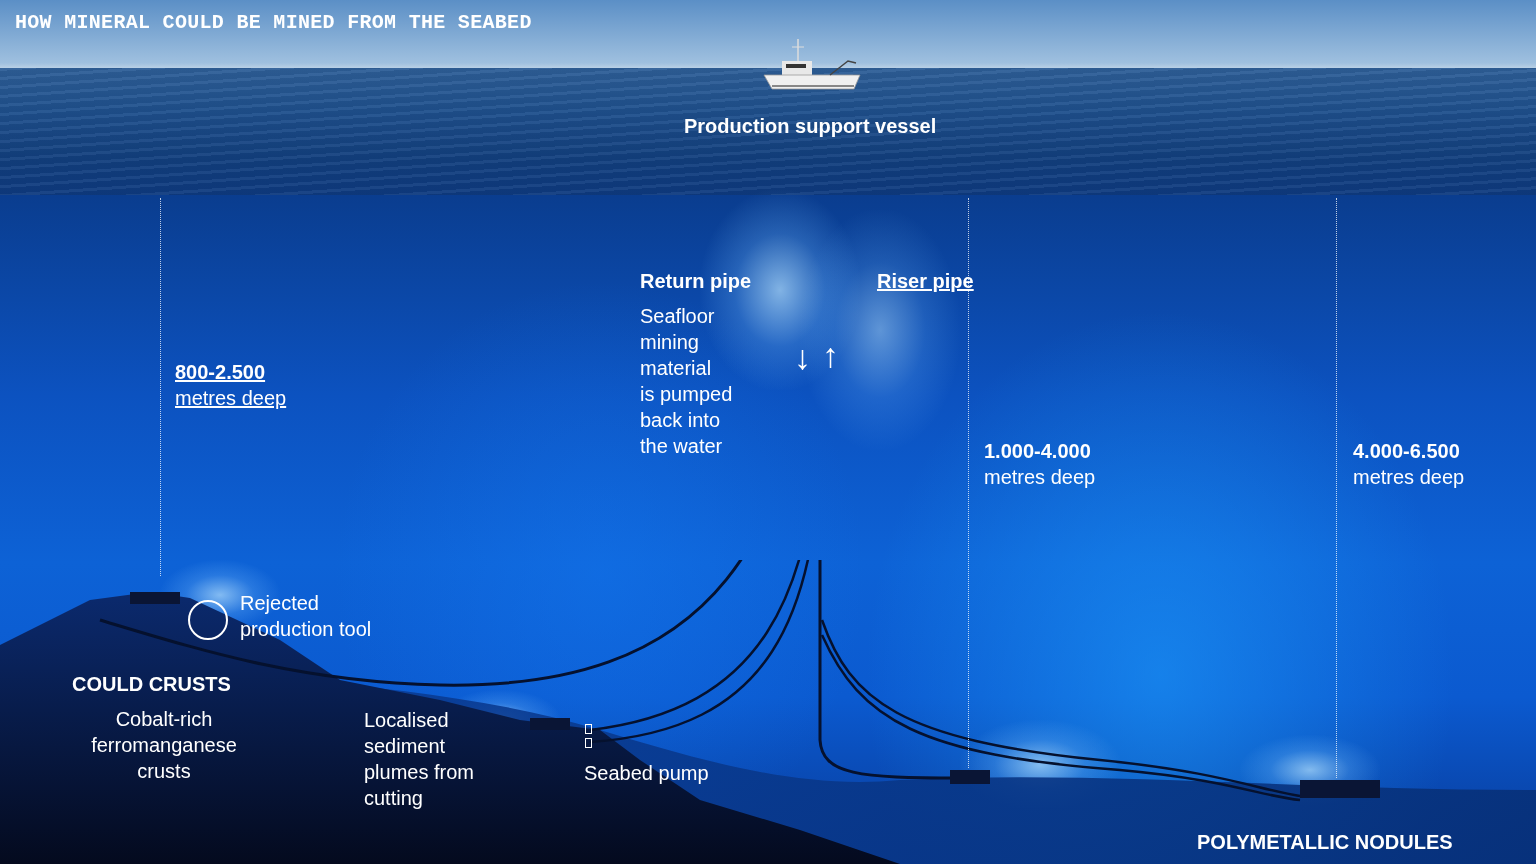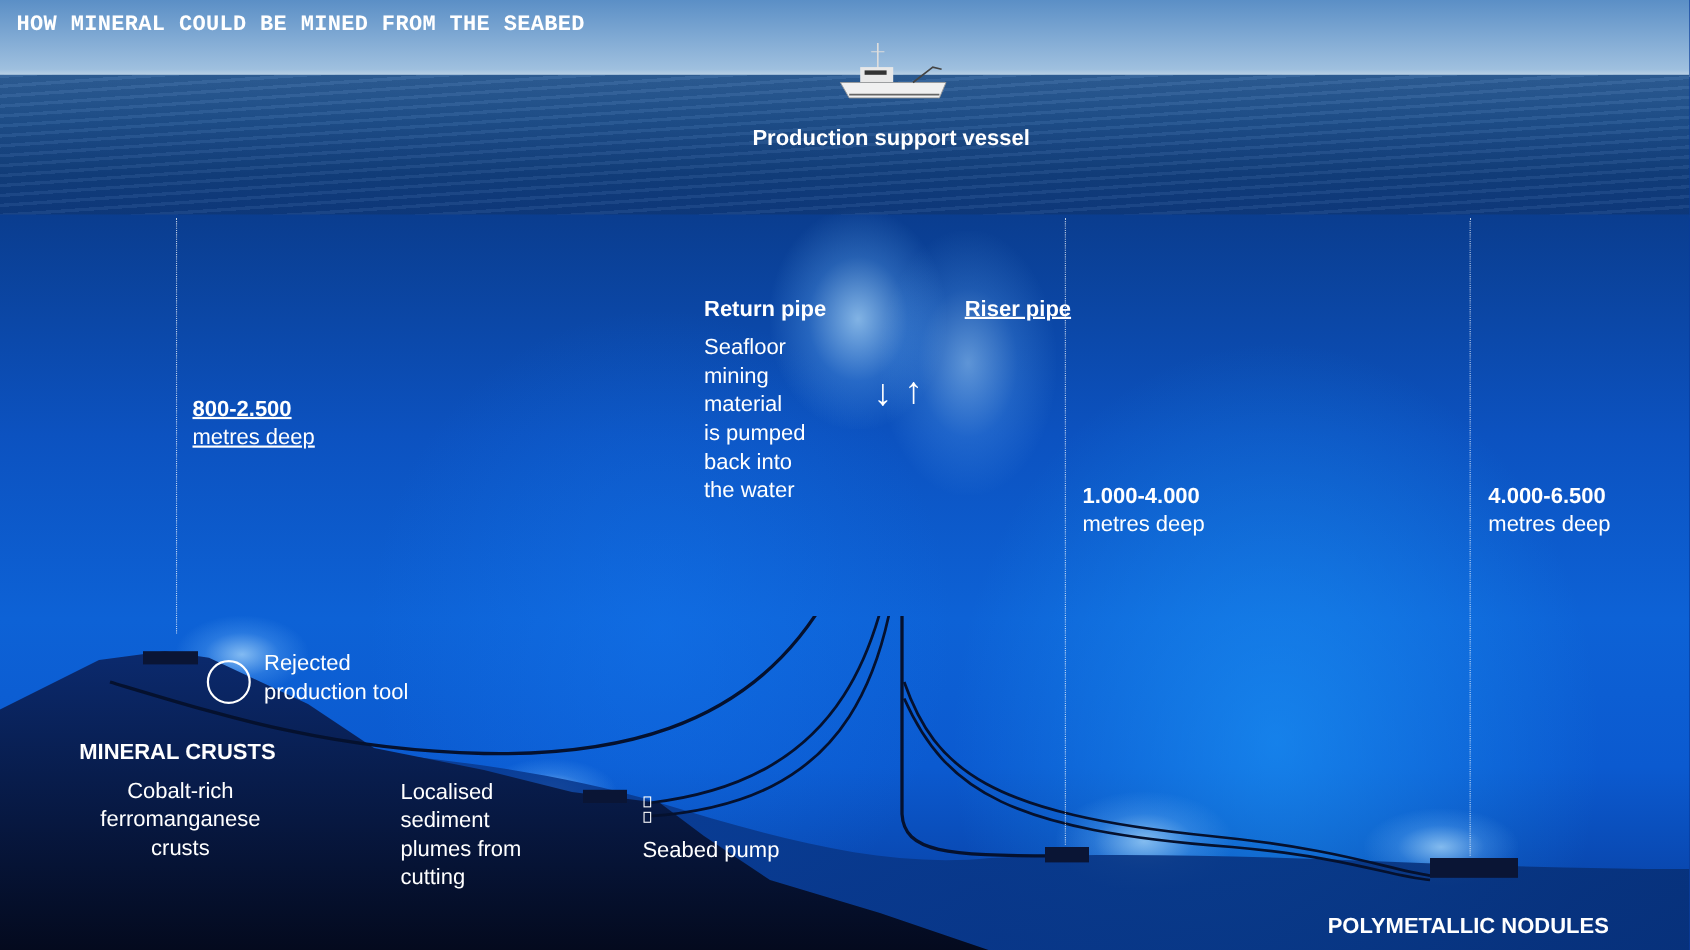--- a/index.html
+++ b/index.html
@@ -115,32 +115,32 @@
     <div class="bold">4.000-6.500</div>
     <div>metres deep</div>
   </div>
 
   <div class="tool-ring"></div>
   <div class="label" style="left:240px;top:590px;">
     <div>Rejected</div>
     <div>production tool</div>
   </div>
 
-  <div class="label bold" style="left:72px;top:671px;">MINERAL CRUSTS</div>
+  <div class="label bold" style="left:72px;top:671px;">COULD CRUSTS</div>
   <div class="label" style="left:364px;top:707px;">
     <div>Localised</div>
     <div>sediment</div>
     <div>plumes from</div>
     <div>cutting</div>
   </div>
 
   <div class="label center" style="left:64px;top:706px;width:200px;">
     <div>Cobalt-rich</div>
     <div>ferromanganese</div>
     <div>crusts</div>
   </div>
 
   <div class="pump-icon" style="left:585px;top:724px;"></div>
   <div class="pump-icon" style="left:585px;top:738px;"></div>
   <div class="label" style="left:584px;top:760px;">Seabed pump</div>
 
-  <div class="label bold" style="left:1197px;top:829px;margin-left:10px;">POLYMETALLIC NODULES</div>
+  <div class="label bold" style="left:1197px;top:829px;">POLYMETALLIC NODULES</div>
 </div>
 
 </body></html>

